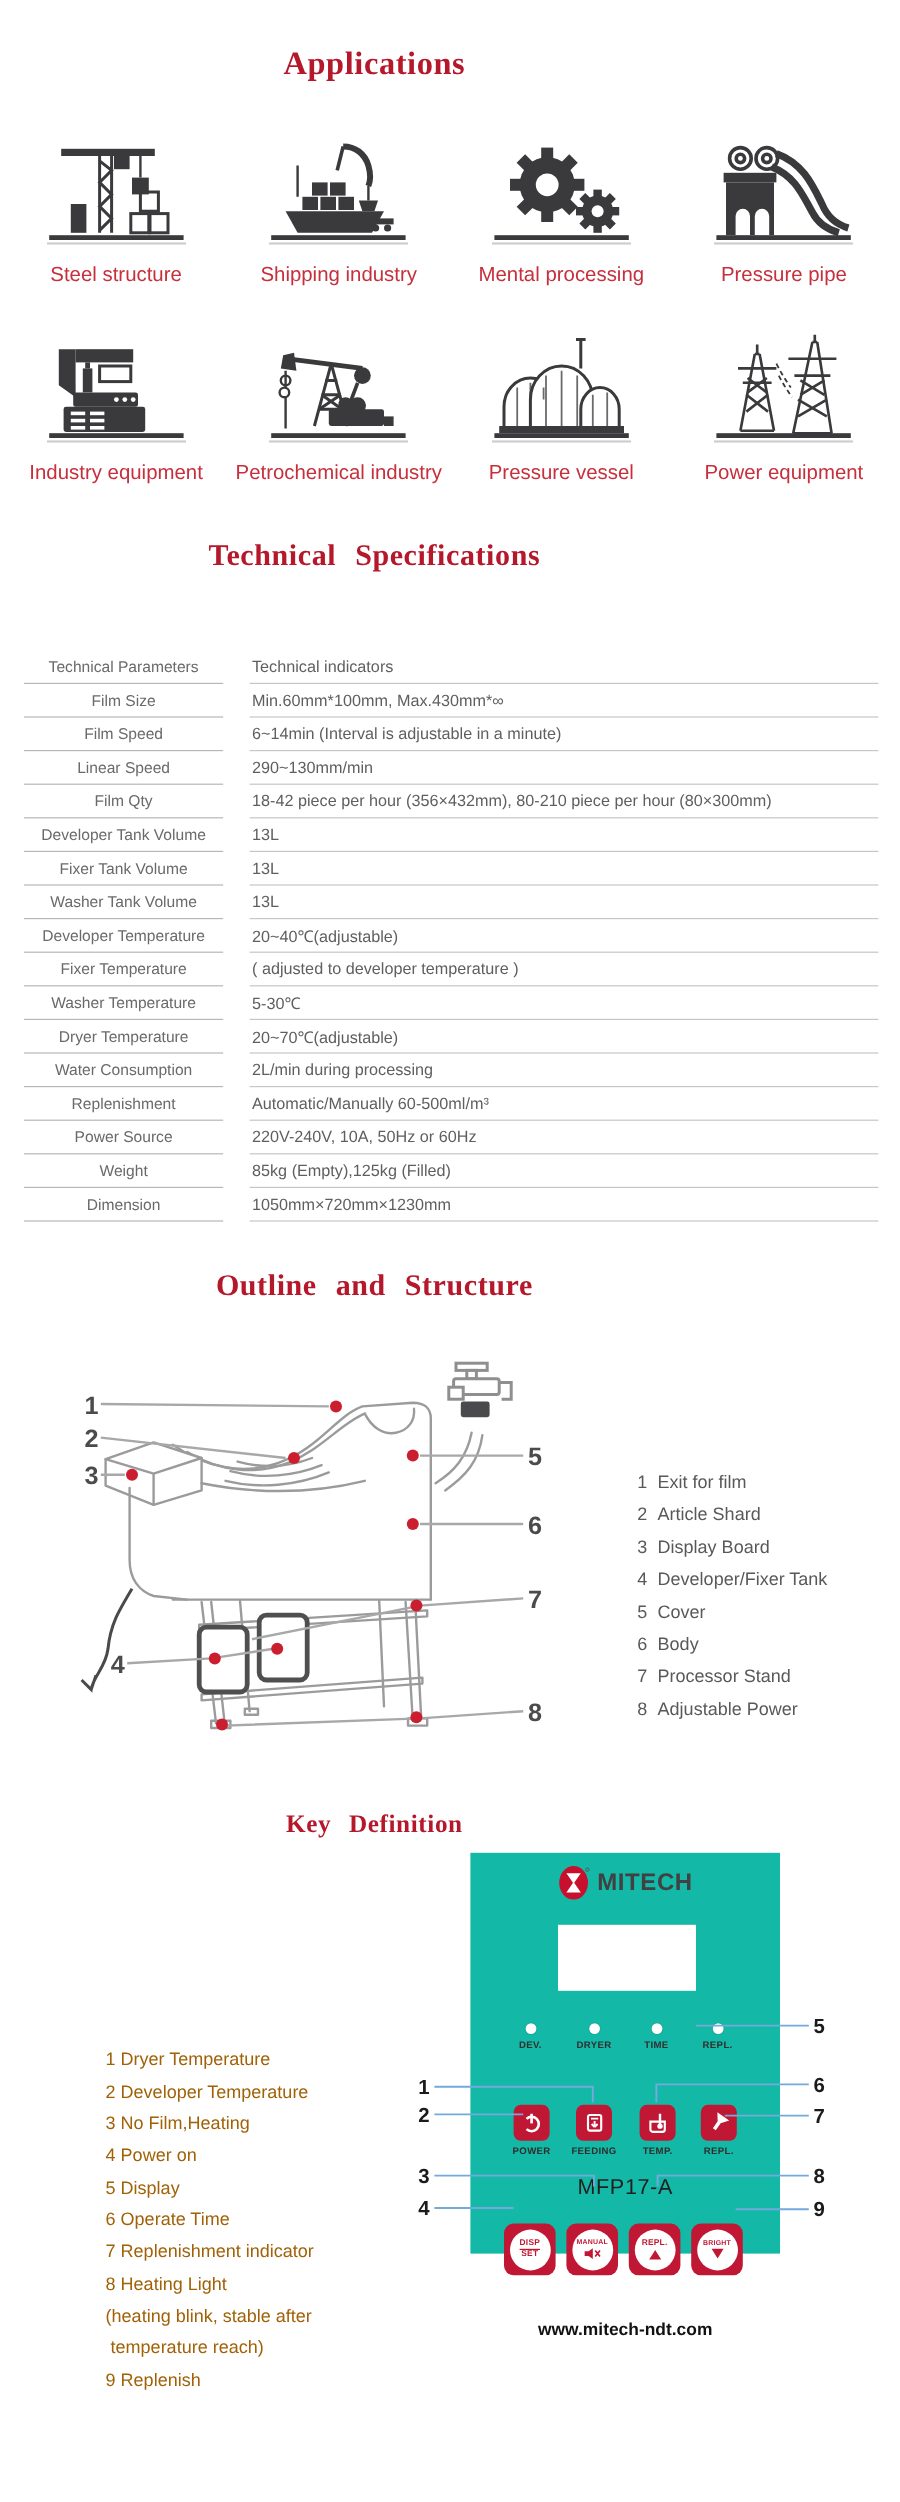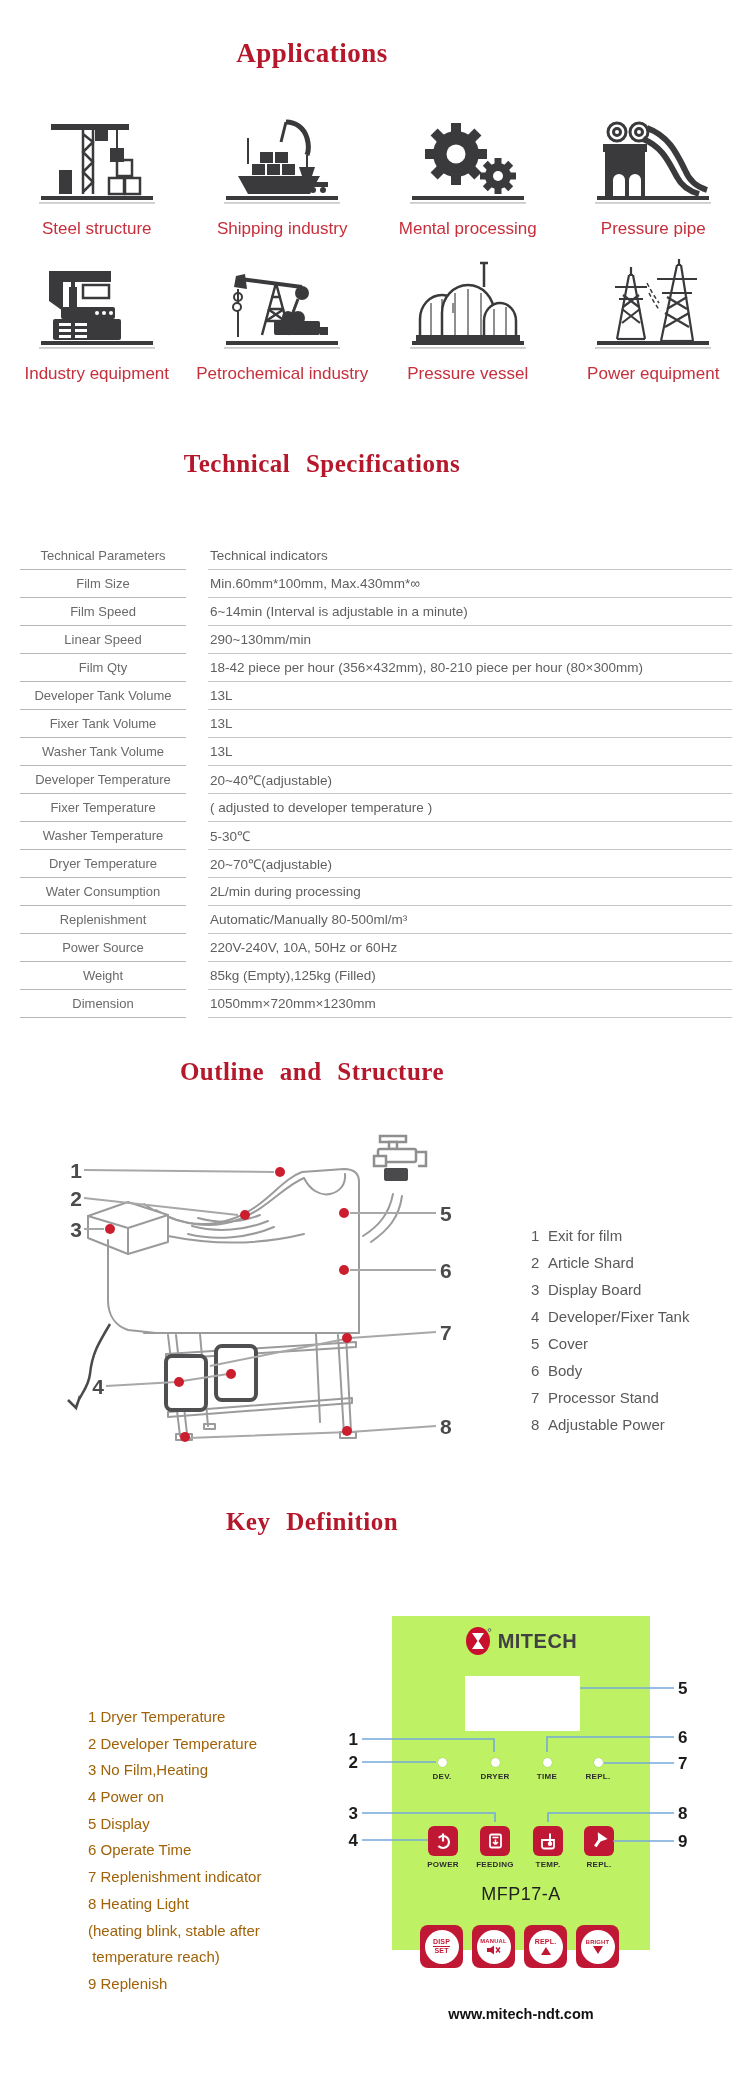--- a/index.html
+++ b/index.html
@@ -8,21 +8,21 @@
     font-family:"Liberation Sans",sans-serif;overflow:hidden;
   }
   .section-title{
     position:absolute;left:0;width:624px;text-align:center;
     font-family:"Liberation Serif",serif;font-weight:bold;
     color:#B5182B;word-spacing:9px;letter-spacing:0.5px;
   }
   
   .app-grid{
     position:absolute;left:4px;top:112px;width:742px;
-    display:grid;grid-template-columns:repeat(4,1fr);row-gap:18px;
+    display:grid;grid-template-columns:repeat(4,1fr);row-gap:38px;
   }
   .app-cell{display:flex;flex-direction:column;align-items:center;}
   .app-icon{width:116px;height:96px;}
   .app-label{
     margin-top:12px;font-size:17px;color:#C62F3B;text-align:center;line-height:1.1;
   }
   .ic{fill:#3A3A3D;}
   .ics{stroke:#3A3A3D;fill:none;}
   
   .spec-table{position:absolute;left:20px;top:528px;width:712px;margin-top:14px;}
@@ -38,22 +38,22 @@
   }
   
   .outline-svg{position:absolute;left:48px;top:1128px;}
   .legend{position:absolute;left:531px;top:1222px;}
   .legend-item{height:27px;display:flex;align-items:center;font-size:15px;color:#595959;}
   .legend-num{width:17px;}
   
   .kd-list{position:absolute;left:88px;top:1704px;}
   .kd-line{height:26.7px;line-height:26.7px;font-size:15px;color:#a16207;white-space:pre;}
   .panel{
-    position:absolute;left:392px;top:1616px;width:258px;height:334px;
-    background:#bef264;
+    position:absolute;left:392px;top:1544px;width:258px;height:334px;
+    background:#14b8a6;
   }
   .logo-row{position:absolute;top:10px;left:0;right:0;display:flex;justify-content:center;align-items:center;gap:6px;}
   .brand-text{font-size:20px;font-weight:bold;color:#414042;letter-spacing:0.5px;}
   .display-screen{position:absolute;left:73px;top:60px;width:115px;height:55px;background:#ffffff;}
   .led{position:absolute;width:9px;height:9px;border-radius:50%;background:#fff;top:142px;box-shadow:0 0 1px rgba(0,0,0,.35);}
   .led-label,.key-label{
     position:absolute;width:52px;text-align:center;
     font-size:8px;font-weight:bold;color:#2e2e2e;letter-spacing:0.3px;
   }
   .led-label{top:156px;}
@@ -271,21 +271,21 @@
         <path d="M52,26 C57,36 60,40 64,46"></path>
         <path d="M54,36 C58,44 61,48 65,54"></path>
       </g>
       <rect class="ic" x="2" y="84" width="112" height="4"></rect>
         <rect x="0" y="90" width="116" height="1.8" fill="#cdcdcd"></rect>
     </svg>
     <div class="app-label">Power equipment</div>
   </div>
 </div>
 
-<div class="section-title" style="top:450px;font-size:25px;padding-left:10px;">Technical Specifications</div>
+<div class="section-title" style="top:450px;font-size:25px;">Technical Specifications</div>
 
 <div class="spec-table">
   <div class="spec-row">
       <div class="spec-param">Technical Parameters</div>
       <div class="spec-value">Technical indicators</div>
     </div>
   <div class="spec-row">
       <div class="spec-param">Film Size</div>
       <div class="spec-value">Min.60mm*100mm, Max.430mm*∞</div>
     </div>
@@ -328,21 +328,21 @@
   <div class="spec-row">
       <div class="spec-param">Dryer Temperature</div>
       <div class="spec-value">20~70℃(adjustable)</div>
     </div>
   <div class="spec-row">
       <div class="spec-param">Water Consumption</div>
       <div class="spec-value">2L/min during processing</div>
     </div>
   <div class="spec-row">
       <div class="spec-param">Replenishment</div>
-      <div class="spec-value">Automatic/Manually 80-500ml/m³</div>
+      <div class="spec-value">Automatic/Manually 60-500ml/m³</div>
     </div>
   <div class="spec-row">
       <div class="spec-param">Power Source</div>
       <div class="spec-value">220V-240V, 10A, 50Hz or 60Hz</div>
     </div>
   <div class="spec-row">
       <div class="spec-param">Weight</div>
       <div class="spec-value">85kg (Empty),125kg (Filled)</div>
     </div>
   <div class="spec-row">
@@ -453,21 +453,21 @@
   <div class="legend-item">
       <span class="legend-num">7</span>
       <span>Processor Stand</span>
     </div>
   <div class="legend-item">
       <span class="legend-num">8</span>
       <span>Adjustable Power</span>
     </div>
 </div>
 
-<div class="section-title" style="top:1508px;font-size:25px;">Key Definition</div>
+<div class="section-title" style="top:1508px;font-size:21px;">Key Definition</div>
 
 <div class="kd-list">
   <div class="kd-line">1 Dryer Temperature</div>
   <div class="kd-line">2 Developer Temperature</div>
   <div class="kd-line">3 No Film,Heating</div>
   <div class="kd-line">4 Power on</div>
   <div class="kd-line">5 Display</div>
   <div class="kd-line">6 Operate Time</div>
   <div class="kd-line">7 Replenishment indicator</div>
   <div class="kd-line">8 Heating Light</div>

